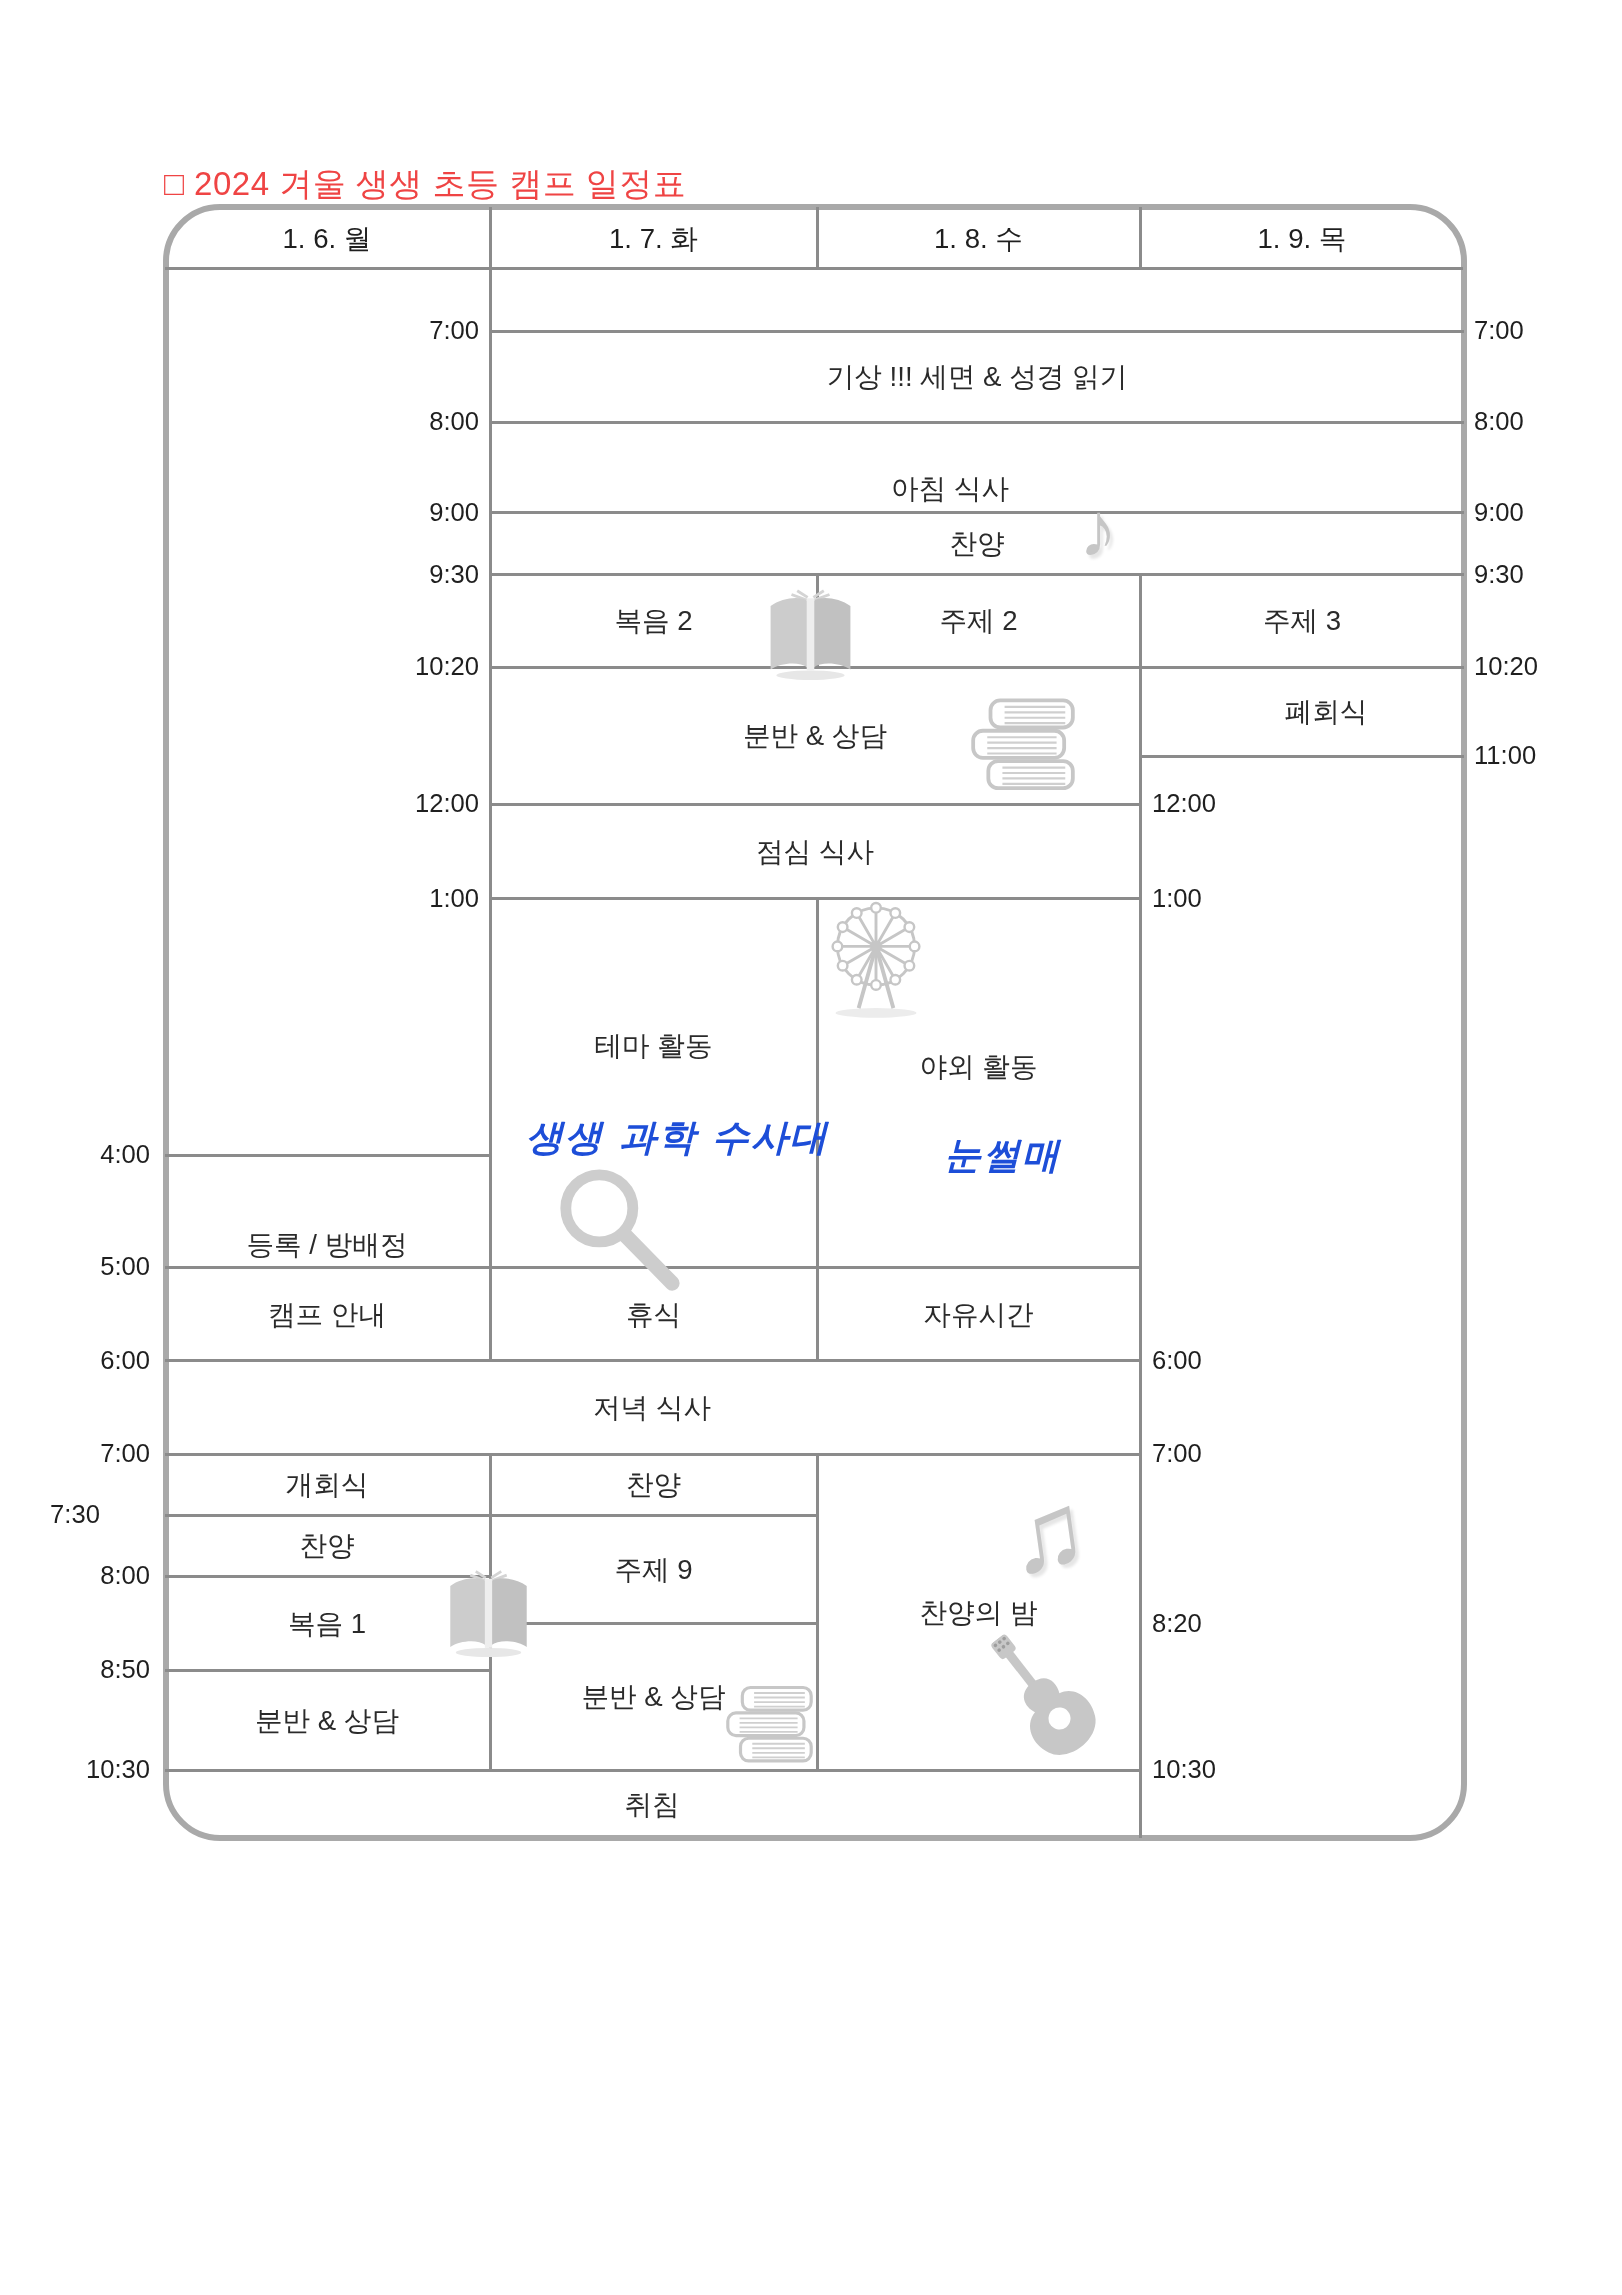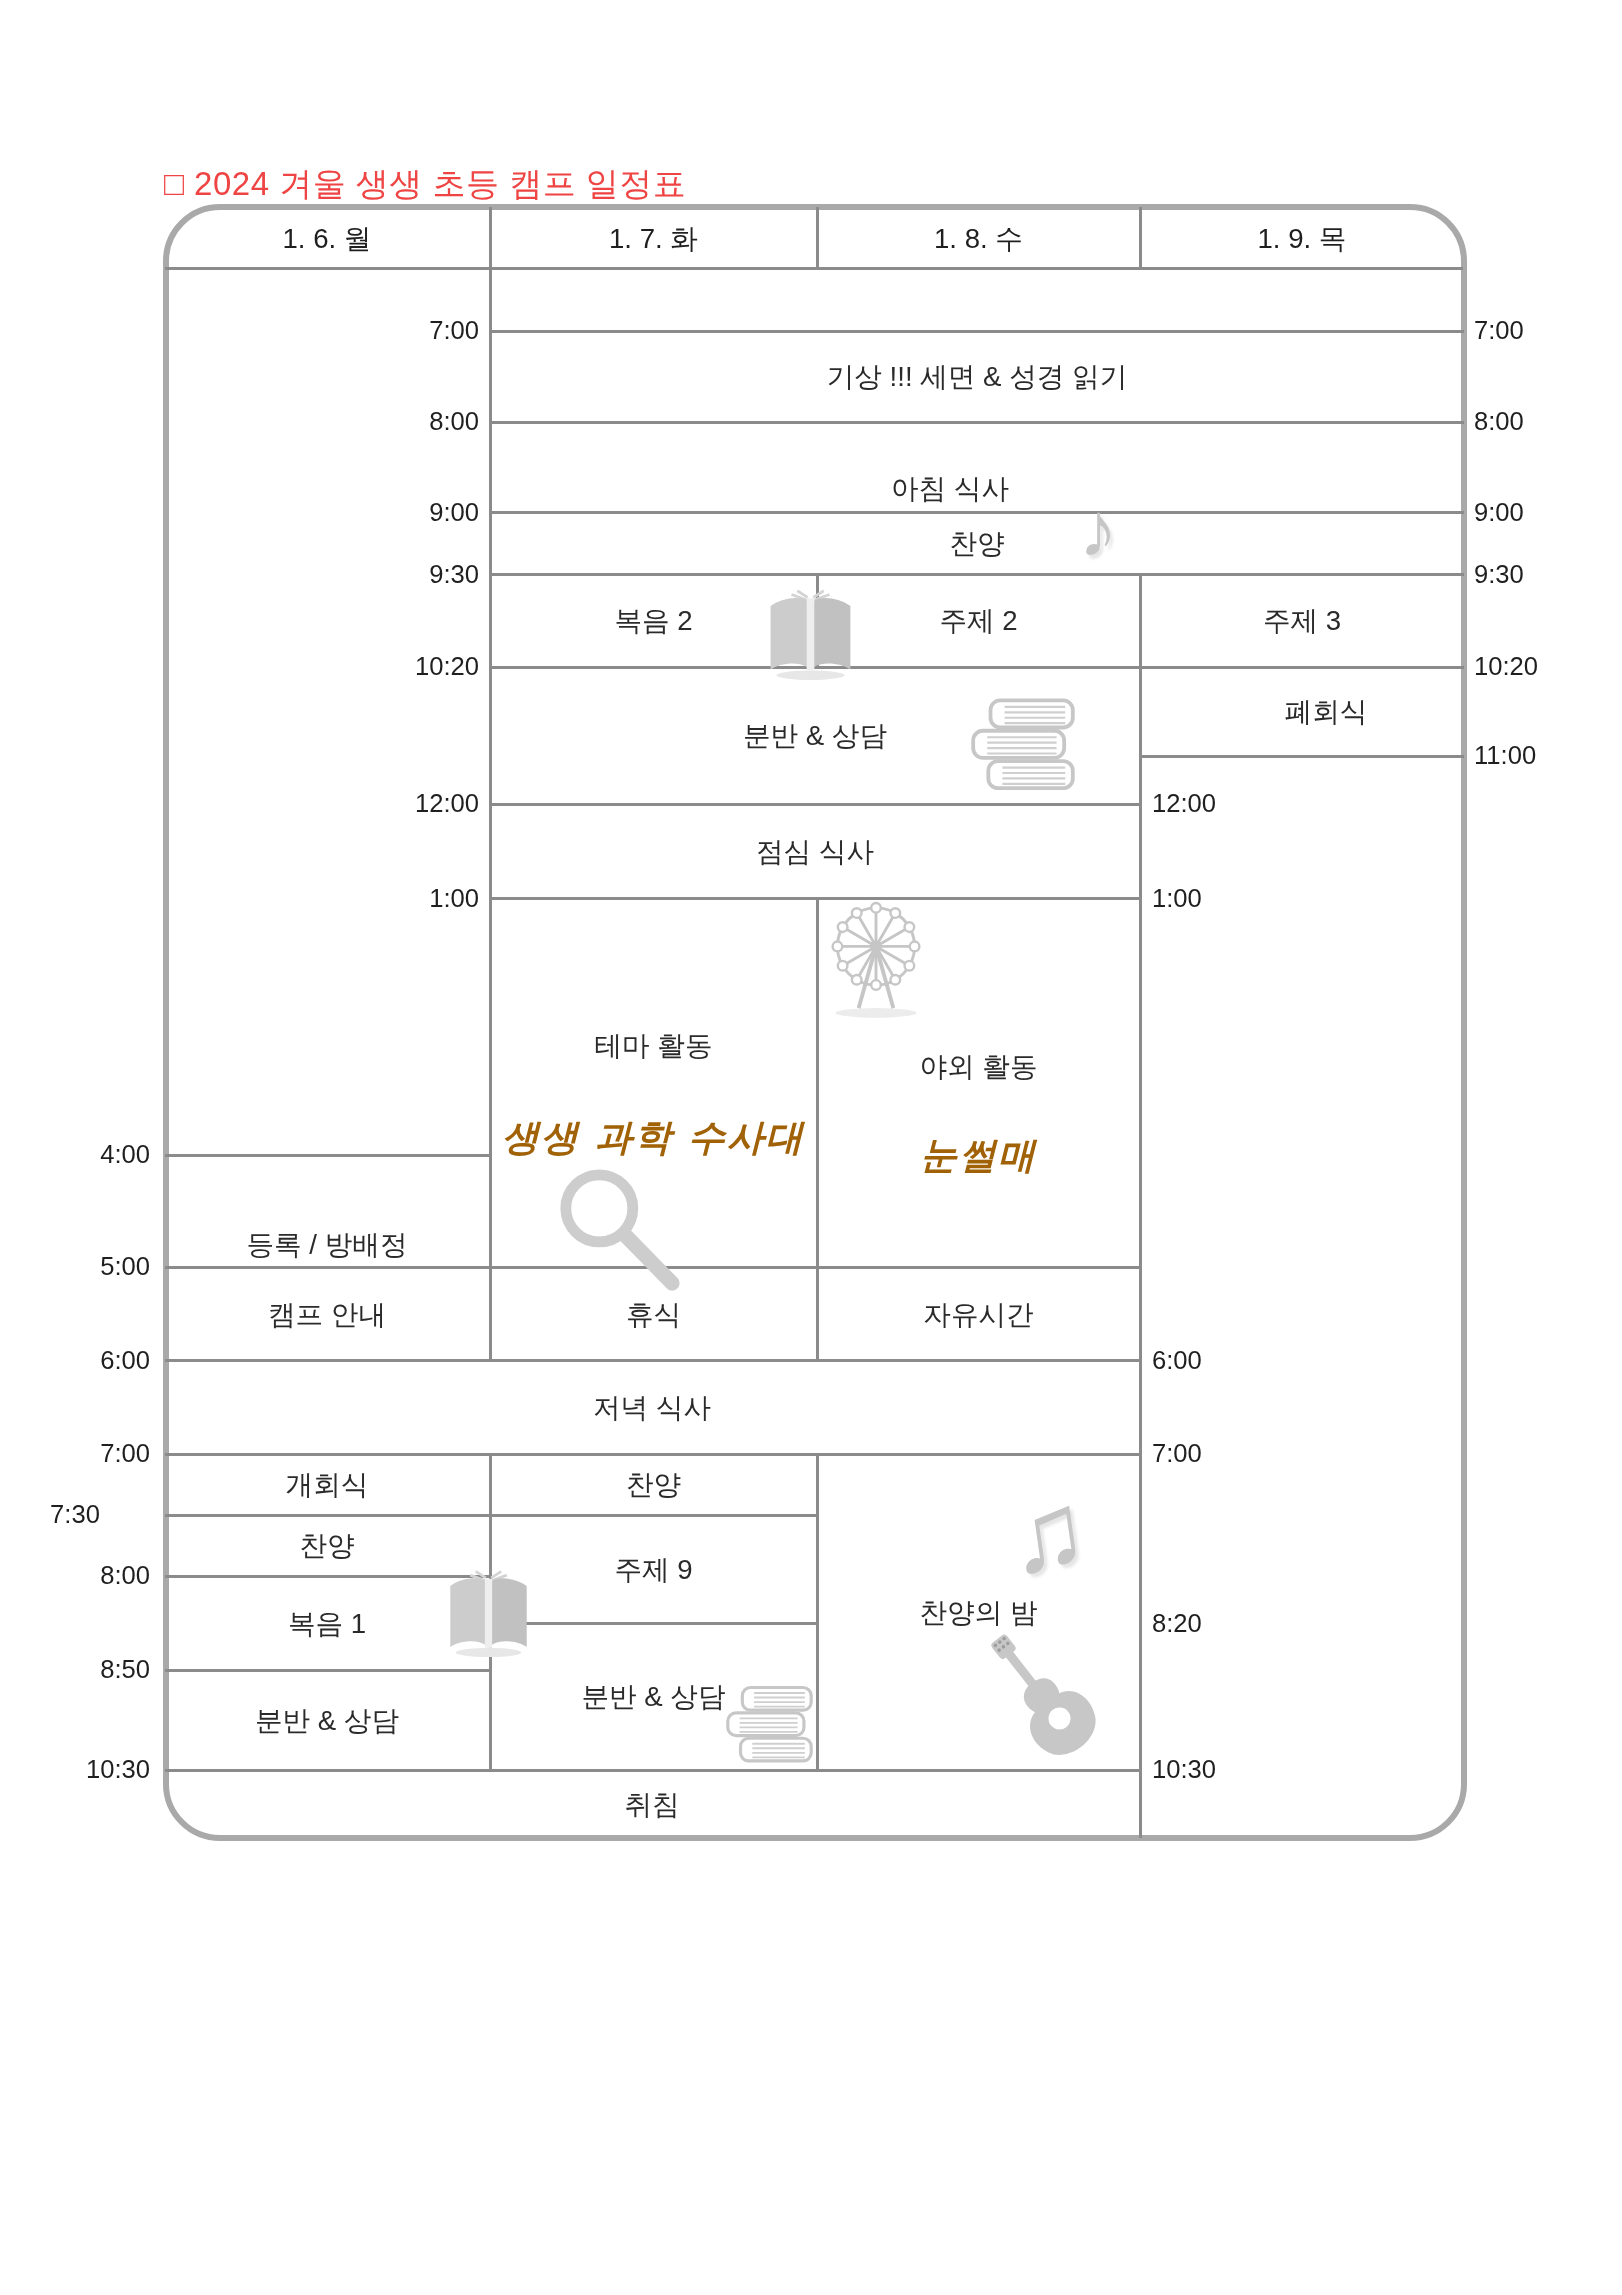--- a/index.html
+++ b/index.html
@@ -10,21 +10,21 @@
   .hline{position:absolute;height:3px;background:#8b8b8b;}
   .vline{position:absolute;width:3px;background:#8b8b8b;}
   .day-header{position:absolute;display:flex;align-items:center;justify-content:center;
     font-size:27.6px;color:#1f1f1f;}
   .cell{position:absolute;display:flex;align-items:center;justify-content:center;
     font-size:27.6px;color:#2a2a2a;text-align:center;}
   .cell .event-label{white-space:nowrap;}
   .cell.stacked{display:block;}
   .cell.stacked .event-label{position:absolute;left:0;width:100%;text-align:center;white-space:nowrap;}
   .cell.stacked .event-sub{position:absolute;left:0;width:100%;text-align:center;white-space:nowrap;
-    font-family:"DejaVu Serif",serif;font-style:italic;font-weight:bold;font-size:37px;color:#a16207;letter-spacing:2px;}
+    font-family:"DejaVu Serif",serif;font-style:italic;font-weight:bold;font-size:37px;color:#1d4ed8;letter-spacing:2px;padding-left:24px;}
   .time-label{position:absolute;font-size:25.6px;color:#1f1f1f;height:35px;line-height:35px;white-space:nowrap;}
   .icon{position:absolute;}
   .glyph-icon{line-height:1;color:#c6c6c6;text-shadow:3px 3.9px 3px rgba(0,0,0,0.10);}
 </style>
 </head>
 <body>
 
 <div id="canvas">
   <div class="page-title" style="left:164px;top:146px;">□ 2024 겨울 생생 초등 캠프 일정표</div>
   <div id="table">

